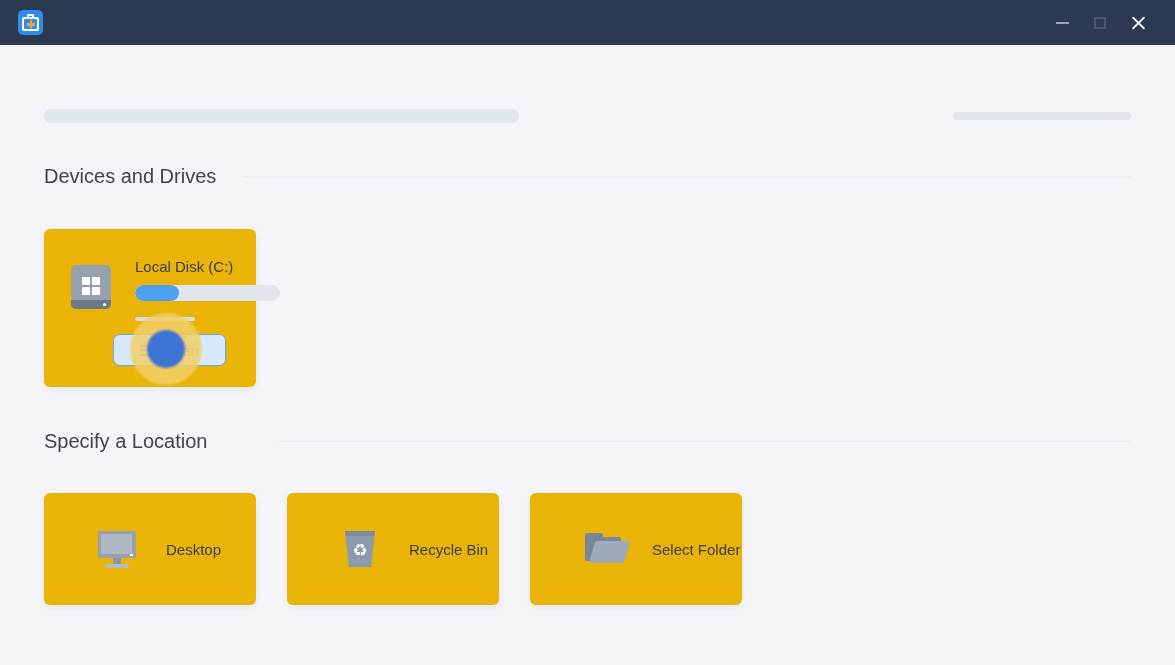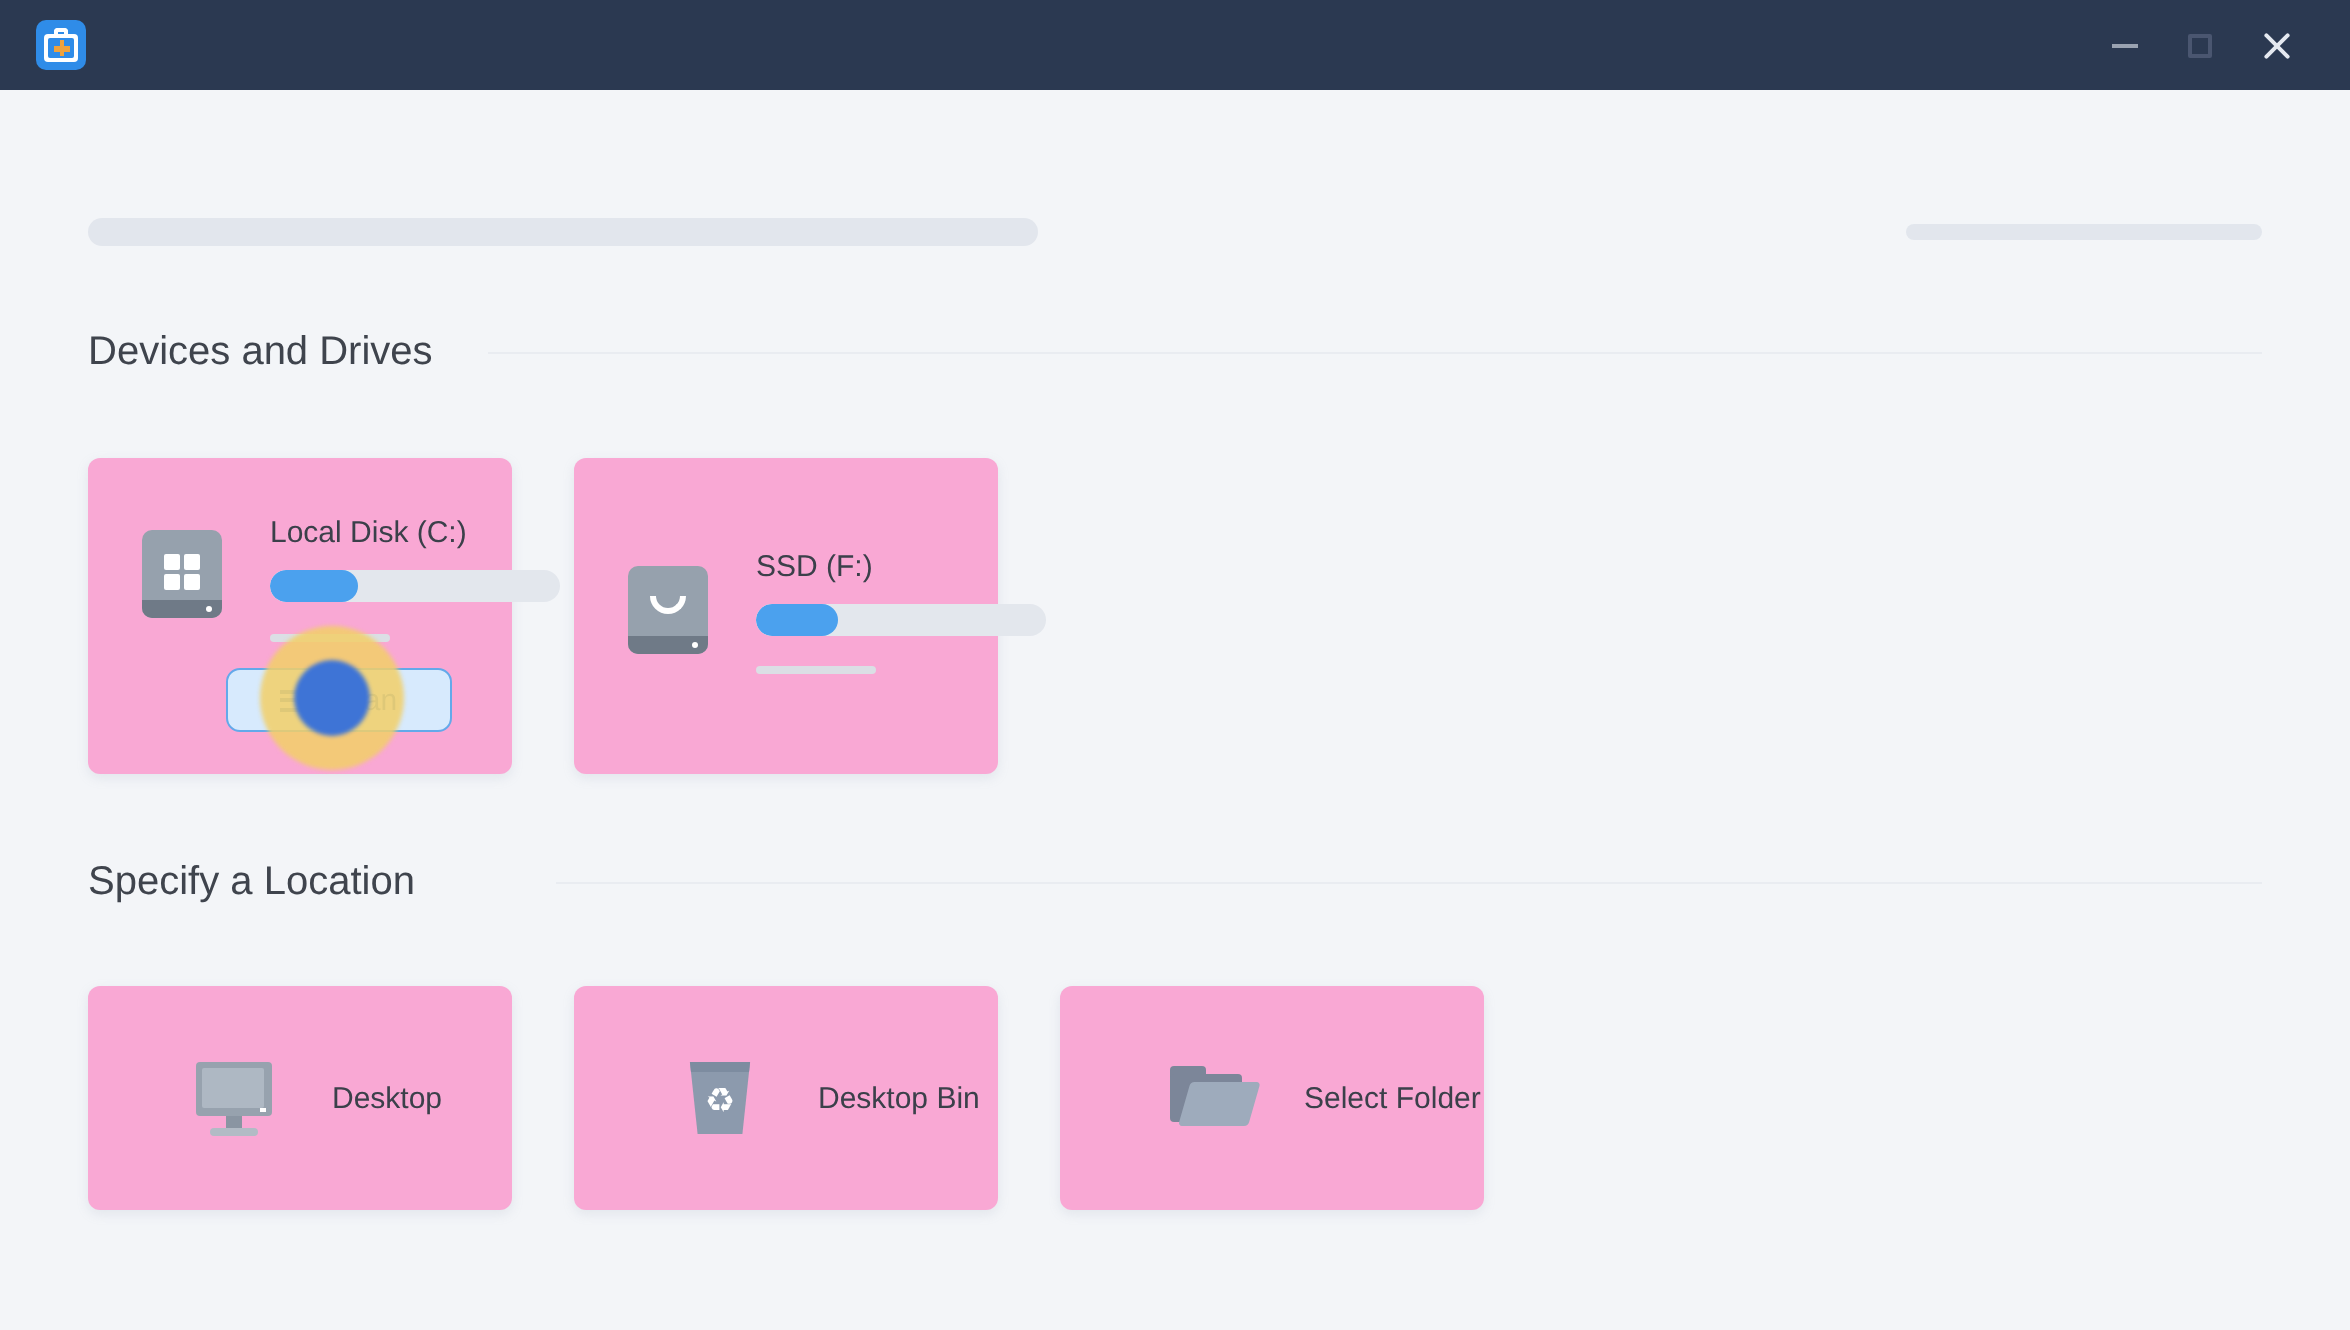--- a/index.html
+++ b/index.html
@@ -43,21 +43,21 @@
   .section-head { display:flex; align-items:center; }
   .section-head.first  { margin-top:40px; }
   .section-head.second { margin-top:41px;gap:43px; }
   .section-title { font-size:20px; color:#3f444d; line-height:27px; font-weight:400; }
   .section-line { flex:1; height:1px; background:#e9ecf1; margin-left:28px; }
 
   .cards-row { display:flex; gap:31px; }
   .cards-row.drives    { margin-top:39px; }
   .cards-row.locations { margin-top:38px; }
 
-  .card { width:212px; background:#f9a8d4; border-radius:6px; position:relative;
+  .card { width:212px; background:#eab308; border-radius:6px; position:relative;
     box-shadow:0 2px 6px rgba(150,160,185,0.18); cursor:pointer; }
   .drive-card    { height:158px; }
   .location-card { height:112px; display:flex; align-items:center; gap:26px;
     padding-left:52px; }
 
   
   .drive-icon { position:absolute; width:40px; height:44px; background:#96a1ad;
     border-radius:5px; left:27px; top:54px; }
   .drive-card.active .drive-icon { top:36px; }
   .drive-icon::before { content:""; position:absolute; left:0; right:0; bottom:0;
@@ -201,32 +201,20 @@
         </span>
         <span class="scan-label">Scan</span>
       </button>
       <div class="click-indicator-outer">
         <div class="click-indicator-inner"></div>
       </div>
     </div>
 
 
 
-    <div class="card drive-card">
-      <div class="drive-icon">
-        <div class="ssd-mark"></div>
-      </div>
-      <div class="drive-info">
-        <div class="drive-label">SSD (F:)</div>
-        <div class="progress-track">
-          <div class="progress-fill" style="width: 28%;"></div>
-        </div>
-        <div class="mini-line"></div>
-      </div>
-    </div>
 
   </div>
 
   <div class="section-head second">
     <div class="section-title">Specify a Location</div>
     <div class="section-line"></div>
   </div>
 
   <div class="cards-row locations">
 
@@ -238,21 +226,21 @@
       </div>
       <div class="loc-label">Desktop</div>
     </div>
 
     <div class="card location-card">
       <div class="loc-icon">
         <div class="bin-body">
           <span class="bin-symbol">♻</span>
         </div>
       </div>
-      <div class="loc-label">Desktop Bin</div>
+      <div class="loc-label">Recycle Bin</div>
     </div>
 
     <div class="card location-card">
       <div class="loc-icon">
         <div class="folder-back-tab"></div>
         <div class="folder-back"></div>
         <div class="folder-front"></div>
       </div>
       <div class="loc-label">Select Folder</div>
     </div>

